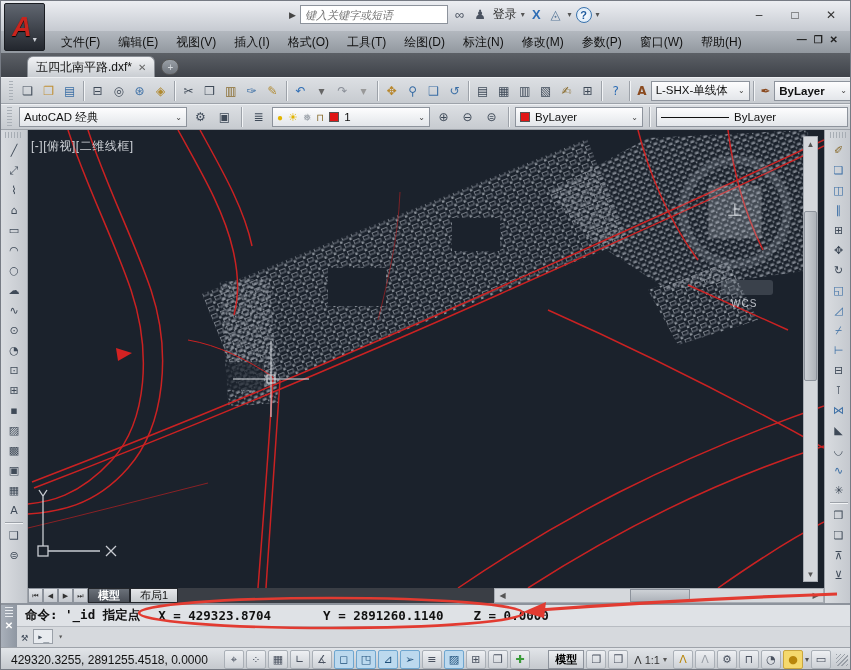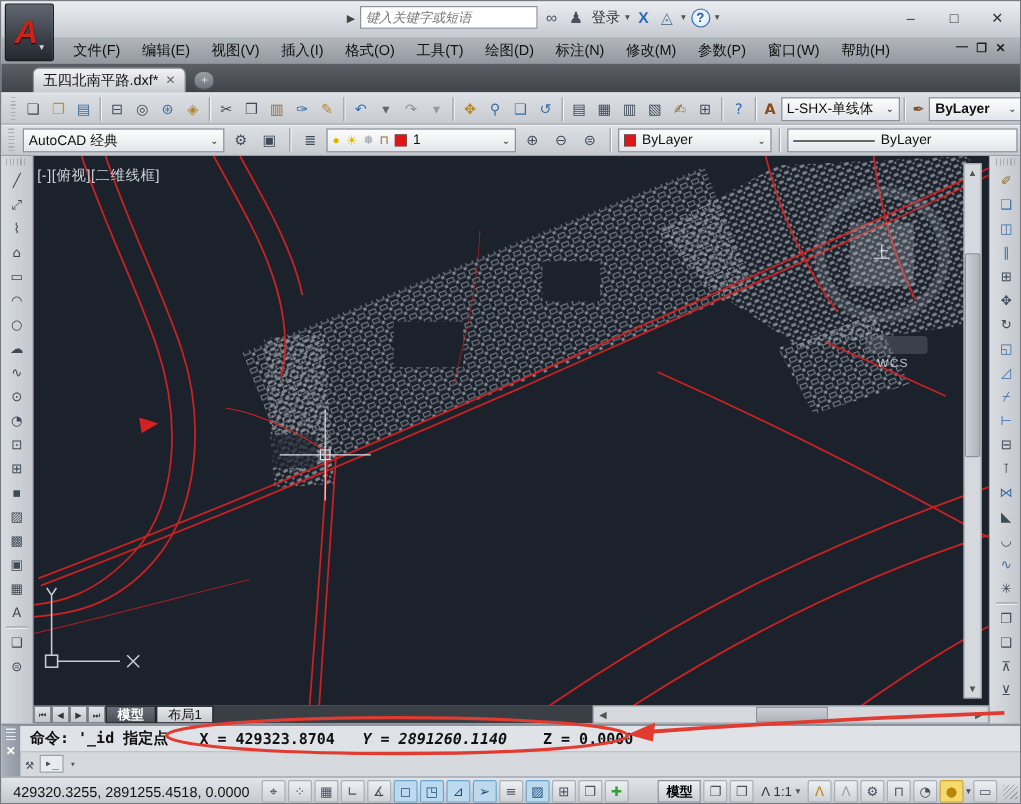--- a/index.html
+++ b/index.html
@@ -63,30 +63,30 @@
   #hscroll{margin-left:auto;width:330px;display:flex;align-items:stretch;background:#d5d8dc;border:1px solid #a8adb4;}
   #hscroll .arr{width:15px;font-size:8px;color:#555;display:flex;align-items:center;justify-content:center;}
   #hthumb{width:60px;margin-left:120px;background:linear-gradient(#cdd1d6,#aeb3ba);border:1px solid #8d939c;}
   
   #cmdarea{left:0;top:602px;width:851px;height:44px;background:#d6d9dd;border-top:2px solid #8d939c;display:flex;}
   #cmd-strip{width:16px;height:100%;background:linear-gradient(90deg,#a9b0ba,#8f97a2);display:flex;flex-direction:column;align-items:center;padding-top:2px;gap:3px;}
   #cmd-strip .dots{width:8px;height:10px;background:repeating-linear-gradient(#e8ebef 0 1px,transparent 1px 3px);}
   #cmd-close{color:#fff;font-size:10px;font-weight:bold;}
   #cmd-body{flex:1;display:flex;flex-direction:column;font-family:"DejaVu Sans Mono",monospace;}
   #cmd-line1{height:22px;display:flex;align-items:center;font-size:12.5px;font-weight:bold;color:#111;padding-left:8px;border-bottom:1px solid #b8bcc2;background:#dfe2e6;}
-  #cmd-line1 .cx{margin-left:26px;} #cmd-line1 .cy{margin-left:23px;font-style:italic;} #cmd-line1 .cz{margin-left:30px;}
+  #cmd-line1 .cx{margin-left:18px;} #cmd-line1 .cy{margin-left:52px;} #cmd-line1 .cz{margin-left:30px;}
   #cmd-line2{height:21px;display:flex;align-items:center;gap:5px;padding-left:4px;font-size:12px;}
   #wrench-icon{font-size:12px;color:#3f4a58;}
   #prompt-chip{font-size:10px;color:#3f4a58;border:1px solid #9aa0a8;background:#e8ebef;padding:0 3px;height:15px;display:flex;align-items:center;}
   #cmd-input{border:none;background:transparent;font-style:italic;font-size:12px;color:#8a8f98;outline:none;width:300px;font-family:"Liberation Sans",sans-serif;}
   
   #annot{left:0;top:584px;width:851px;height:62px;pointer-events:none;z-index:40;}
   #annot-text{position:absolute;left:597px;top:19px;font-size:17px;color:#e23b31;letter-spacing:2px;font-weight:bold;}
   
-  #statusbar{left:0;top:646px;width:851px;height:24px;background:linear-gradient(#e2e5e9,#c2c6cb);border-top:1px solid #9ea3aa;display:flex;align-items:center;padding:0 4px;gap:2px;}
+  #statusbar{left:0;top:646px;width:851px;height:24px;background:linear-gradient(#e2e5e9,#c2c6cb);border-top:1px solid #9ea3aa;display:flex;align-items:center;padding:0 4px;gap:8px;}
   #coords{font-size:12px;color:#111;padding:0 8px 0 6px;white-space:nowrap;}
   .st-btn{width:20px;height:19px;border:1px solid #aab0b7;border-radius:2px;background:linear-gradient(#eef0f3,#cdd1d6);display:flex;align-items:center;justify-content:center;font-size:11px;color:#4a5260;font-family:"DejaVu Sans",sans-serif;}
   .st-btn.on{background:#bcd9ee;border-color:#6fa6cf;color:#1d4e79;}
   #st-right{margin-left:auto;display:flex;align-items:center;gap:2px;}
   #model-btn{height:19px;border:1px solid #8d939c;background:linear-gradient(#eef0f3,#c9cdd2);font-size:11px;font-weight:bold;padding:0 6px;display:flex;align-items:center;}
   #scale-chip{height:19px;display:flex;align-items:center;gap:3px;font-size:11px;border:1px solid transparent;padding:0 3px;color:#333;}
   #bulb-btn{background:#f5d96d;border-color:#caa63e;}
   #resize-grip{width:12px;height:12px;margin-left:3px;background:repeating-linear-gradient(135deg,#9aa0a8 0 1px,transparent 1px 3px);}
 </style>
 </head>

